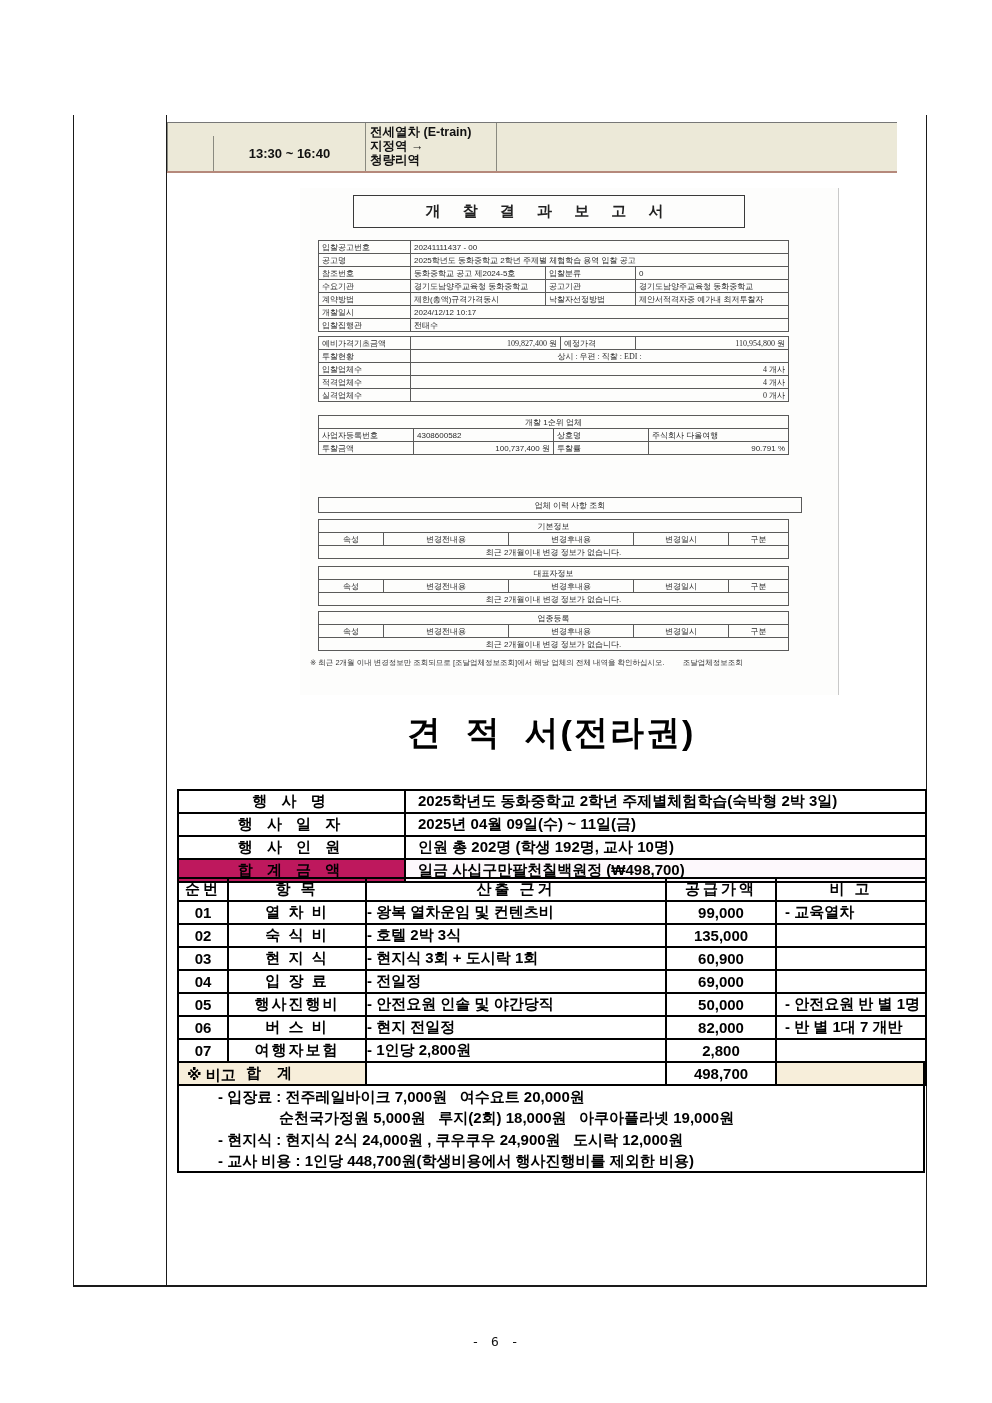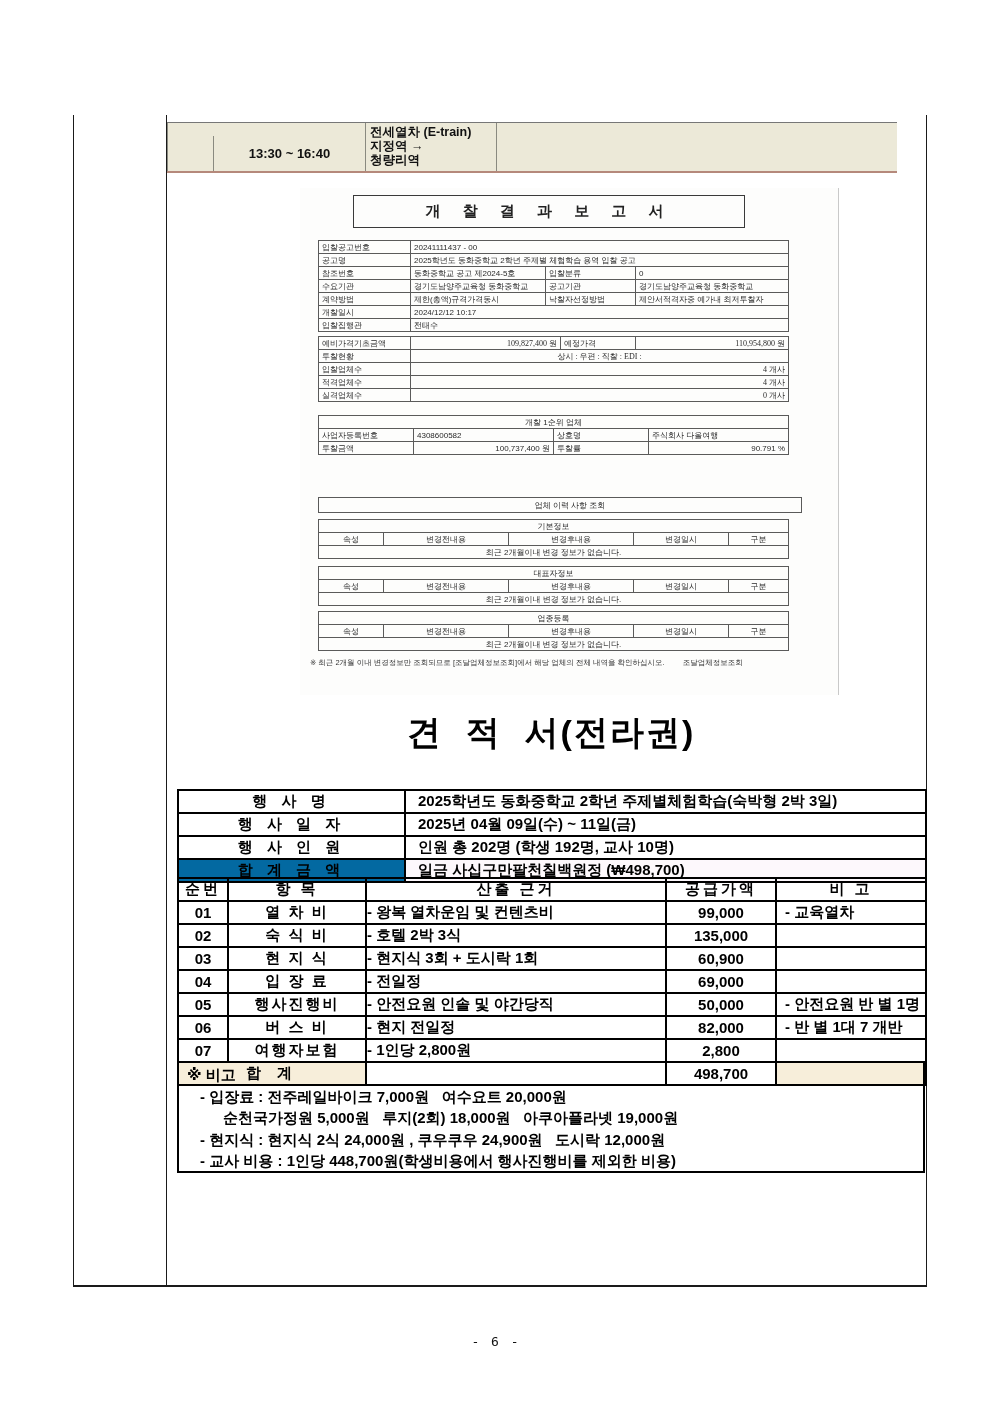--- a/index.html
+++ b/index.html
@@ -46,39 +46,39 @@
 
   
   .quote-title{left:177px;top:710px;width:748px;text-align:center;font-size:34px;font-weight:bold;
     color:#000;white-space:pre;letter-spacing:2px;}
   table.doc{border-collapse:collapse;table-layout:fixed;font-weight:bold;color:#000;}
   table.doc td{border:2px solid #000;box-sizing:border-box;overflow:hidden;white-space:nowrap;}
   .info{left:177px;top:789px;}
   .info td{height:22px;font-size:15px;}
   .info td.lbl{text-align:center;letter-spacing:5px;}
   .info td.val{padding-left:12px;}
-  .info tr.sum td.lbl{background:#0369a1;}
+  .info tr.sum td.lbl{background:#be185d;}
   .info tr.sum td.val{background:#fdf8fc;}
 
   .items{left:177px;top:877px;}
   .items td{height:20px;font-size:15px;}
   .items tr.hdr td{height:21px;text-align:center;letter-spacing:3px;}
   .items td.c{text-align:center;}
   .items td.name{text-align:center;letter-spacing:2px;border-radius:6px;}
   .items td.basis{padding-left:0;}
   .items td.note{padding-left:8px;}
   .items tr.total td.beige{background:#f7eeda;}
   .items td.tlabel{text-align:center;letter-spacing:6px;}
 
   .notes{left:177px;top:1061px;width:748px;height:112px;border:2px solid #000;border-top:none;
     box-sizing:border-box;font-weight:bold;font-size:15px;color:#000;padding-top:3px;}
   .notes div{white-space:pre-wrap;line-height:21.5px;}
   .notes .head{padding-left:8px;}
-  .notes .bullet{padding-left:21px;}
-  .notes .cont{padding-left:44px;}
+  .notes .bullet{padding-left:39px;}
+  .notes .cont{padding-left:100px;}
 
   .pageno{left:0;top:1334px;width:992px;text-align:center;font-family:"DejaVu Sans Mono",monospace;
     font-size:13px;color:#111;letter-spacing:2px;}
 </style>
 </head>
 <body>
 
 <div class="page">
 
   <div class="abs outer-frame"></div>

